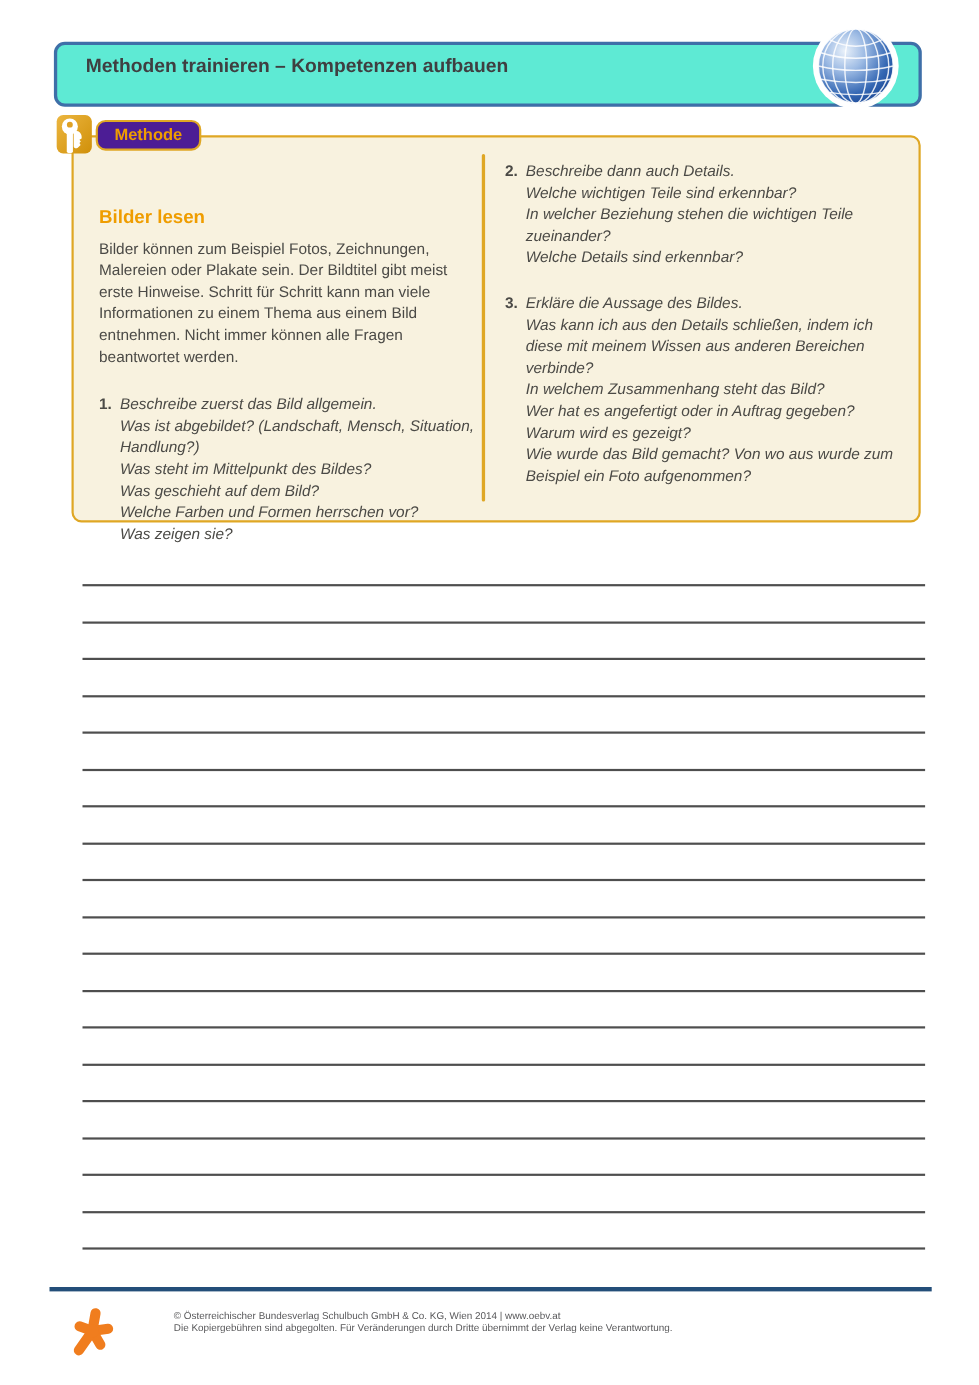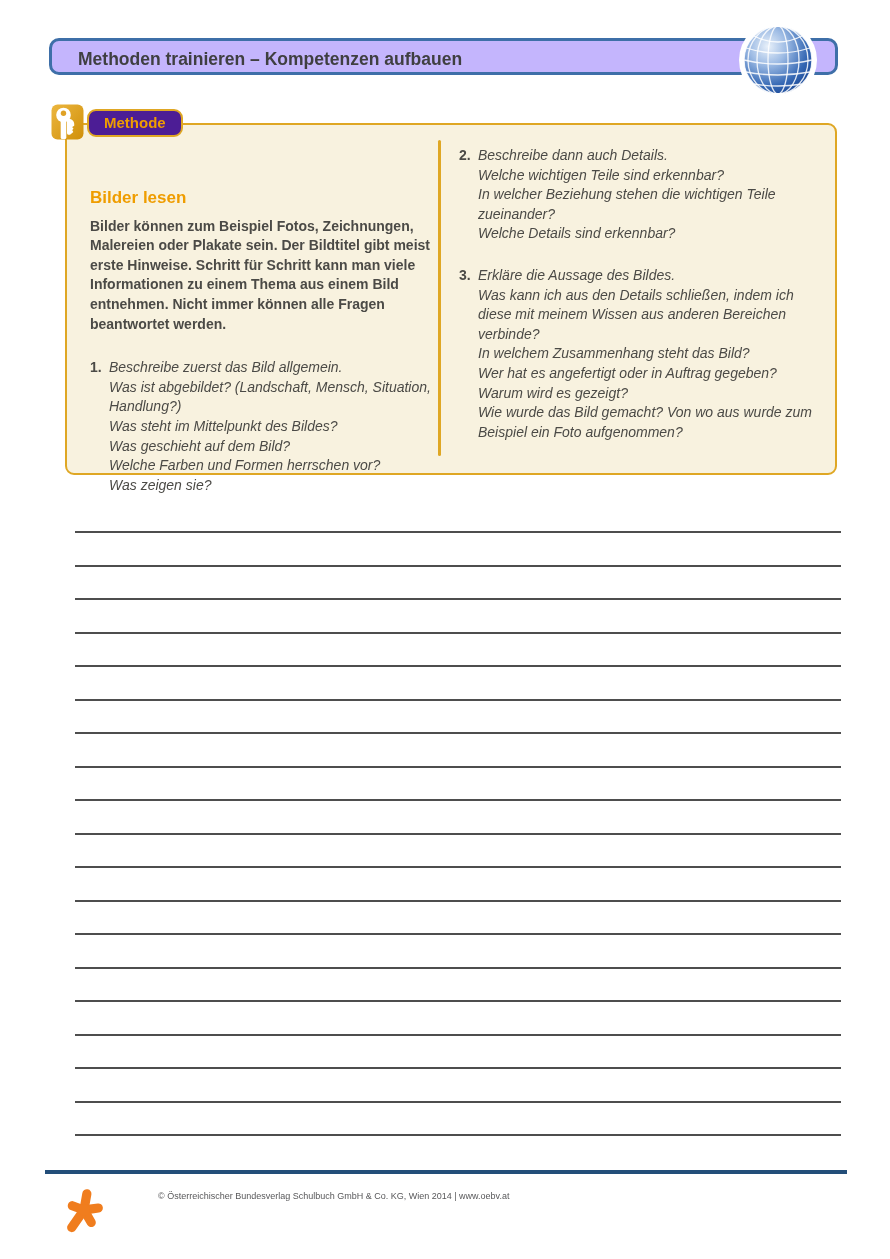--- a/index.html
+++ b/index.html
@@ -1,39 +1,39 @@
 <!DOCTYPE html>
 <html><head>
 <meta charset="utf-8">
 <style>
   html,body{margin:0;padding:0;background:#ffffff;}
   #page{position:relative;width:890px;height:1259px;background:#ffffff;overflow:hidden;
         font-family:"Liberation Sans", sans-serif;}
 
   
-  .header-bar{position:absolute;left:49px;top:38px;width:789px;height:37px;
-              border:3px solid #3e6fa8;border-radius:10px;box-sizing:border-box;background:#c4b5fd;}
+  .header-bar{position:absolute;left:49px;top:38px;width:789px;height:59px;
+              border:3px solid #3e6fa8;border-radius:10px;box-sizing:border-box;background:#5eead4;}
   .header-title{position:absolute;left:26px;top:0;height:37px;line-height:37px;
                 font-size:17.5px;font-weight:bold;color:#3f3f41;white-space:nowrap;}
   .globe{position:absolute;left:738px;top:20px;width:80px;height:80px;}
 
   
   .methode-box{position:absolute;left:65px;top:123px;width:772px;height:352px;
                border:2px solid #dfa724;border-radius:9px;background:#f8f2df;box-sizing:border-box;}
   .badge-icon{position:absolute;left:51px;top:104px;width:33px;height:38px;}
   .methode-badge{position:absolute;left:87px;top:109px;height:24px;background:#4c1d95;
                  border:2.5px solid #dfa724;border-radius:9px;padding:0 15px;
                  font-size:15px;font-weight:bold;color:#ef9d00;line-height:24px;}
   .col-divider{position:absolute;left:438px;top:140px;width:3px;height:316px;
                background:#dfa724;border-radius:2px;}
   .col{position:absolute;top:146px;font-size:14px;line-height:19.6px;color:#4b4a46;}
   .col-left{left:90px;width:352px;margin-top:42px;}
   .col-right{left:459px;width:374px;}
   .box-heading{font-size:17px;font-weight:bold;color:#ef9d00;margin:0 0 9px 0;}
-  .intro{white-space:pre-line;margin:0;font-weight:bold;}
+  .intro{white-space:pre-line;margin:0;}
   .num-item{display:flex;margin-top:22px;}
   .num-item:first-child{margin-top:0;}
   .num-item .num{font-weight:bold;width:19px;flex:none;}
   .num-item .itext{white-space:pre-line;font-style:italic;}
 
   
   .writing-lines{position:absolute;left:75px;top:531px;width:766px;height:612px;}
   .rule-line{position:absolute;left:0;width:766px;height:2px;background:#4e4e4e;}
 
   
@@ -167,15 +167,16 @@
       <rect transform="rotate(-70)" x="-4.6" y="-17" width="9.2" height="17" rx="4.5"></rect>
       <rect transform="rotate(82)" x="-4.6" y="-19" width="9.2" height="19" rx="4.5"></rect>
       <rect transform="rotate(150)" x="-4.6" y="-19" width="9.2" height="19" rx="4.5"></rect>
       <rect transform="rotate(215)" x="-4.6" y="-26" width="9.2" height="26" rx="4.5"></rect>
       <circle cx="0" cy="0" r="6"></circle>
     </g>
   </svg>
 
   <div class="footer-text">
     <div>© Österreichischer Bundesverlag Schulbuch GmbH &amp; Co. KG, Wien 2014 | www.oebv.at</div>
+    <div>Die Kopiergebühren sind abgegolten. Für Veränderungen durch Dritte übernimmt der Verlag keine Verantwortung.</div>
   </div>
 
 </div>
 
 </body></html>

